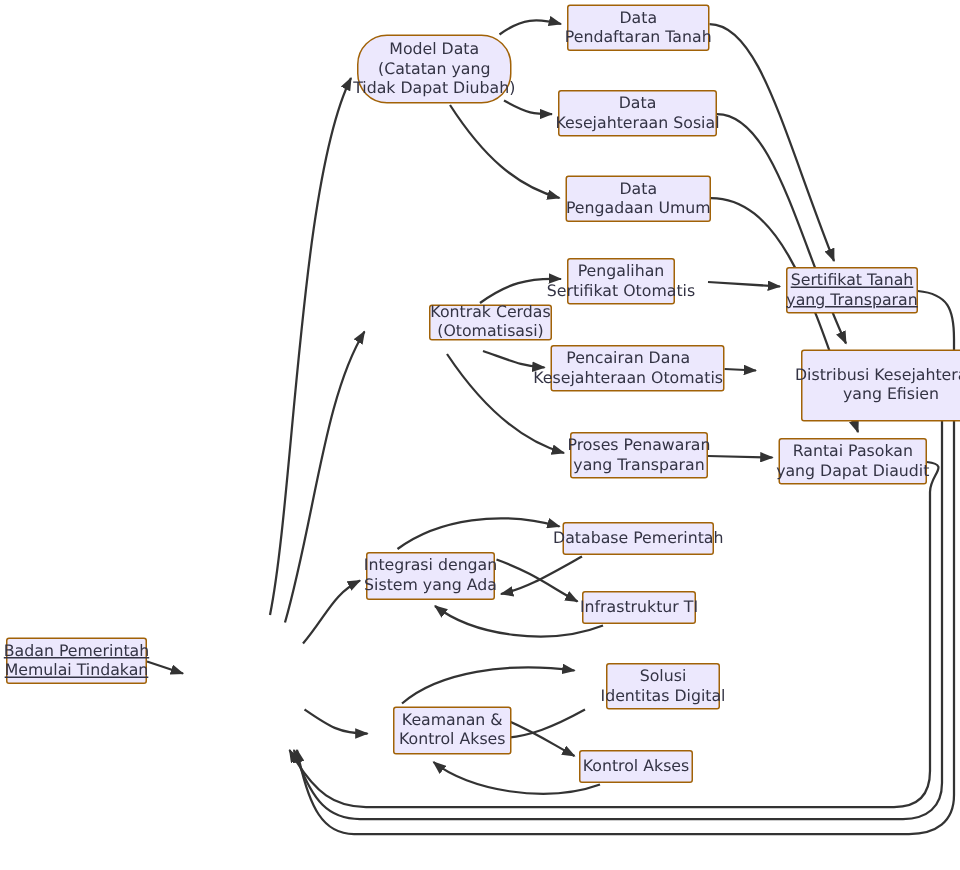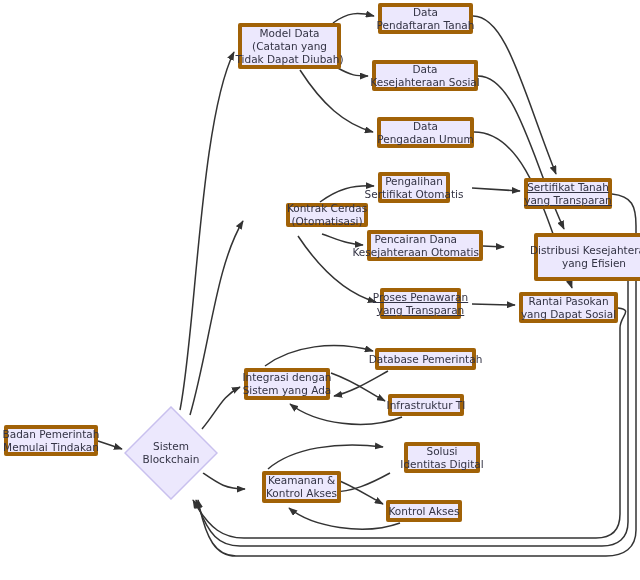--- a/index.html
+++ b/index.html
@@ -21,21 +21,21 @@
     position: absolute;
     left: 0;
     top: 0;
     width: 640px;
     height: 580px;
   }
   .node {
     position: absolute;
     box-sizing: border-box;
     background: #ECE8FD;
-    border: 4px solid #a16207;
+    border: 1px solid #a16207;
     border-radius: 2px;
     color: #333344;
     font-size: 10.5px;
     line-height: 13px;
     text-align: center;
     display: flex;
     align-items: center;
     justify-content: center;
     white-space: pre;
     z-index: 3;
@@ -118,34 +118,27 @@
       <path d="M472,188 L520,191"></path>
       <path d="M483,246 L504,247"></path>
       <path d="M472,304 L515,305"></path>
 
       <path d="M612,194 C632,196 636,206 636,226 L636,530 C636,548 624,556 606,556 L236,556 C216,556 206,540 198,500"></path>
       <path d="M628,249 C640,252 628,258 628,272 L628,522 C628,538 618,546 602,546 L240,546 C220,546 208,536 196,500"></path>
       <path d="M618,308 C634,310 620,316 620,328 L620,514 C620,530 612,538 596,538 L244,538 C224,538 210,530 193,500"></path>
     </g>
   </svg>
 
-  <div class="node" style="left:4px; top:425px; width:94px; height:31px;">
+  <div class="node" style="left:4px; top:425px; width:94px; height:31px;text-decoration:underline;">
     <span class="node-label">Badan Pemerintah
 Memulai Tindakan</span>
   </div>
 
-  <div class="diamond-wrap" style="left:124px; top:406px; width:94px; height:94px;">
-    <svg class="diamond-shape" viewBox="0 0 94 94" xmlns="http://www.w3.org/2000/svg">
-      <polygon points="47,1 93,47 47,93 1,47" fill="#ECE8FD" stroke="#C9C0EE" stroke-width="1.5"></polygon>
-    </svg>
-    <div class="diamond-text">Sistem
-Blockchain</div>
-  </div>
-
-  <div class="node" style="left:238px; top:23px; width:103px; height:46px;">
+
+  <div class="node" style="left:238px; top:23px; width:103px; height:46px;border-radius:20px;">
     <span class="node-label">Model Data
 (Catatan yang
 Tidak Dapat Diubah)</span>
   </div>
 
   <div class="node" style="left:246px; top:203px; width:82px; height:24px;margin-left:40px;">
     <span class="node-label">Kontrak Cerdas
 (Otomatisasi)</span>
   </div>
 
@@ -177,21 +170,21 @@
   <div class="node" style="left:378px; top:172px; width:72px; height:31px;">
     <span class="node-label">Pengalihan
 Sertifikat Otomatis</span>
   </div>
 
   <div class="node" style="left:367px; top:230px; width:116px; height:31px;justify-content:flex-end;">
     <span class="node-label">Pencairan Dana
 Kesejahteraan Otomatis</span>
   </div>
 
-  <div class="node" style="left:380px; top:288px; width:81px; height:31px;text-decoration:underline;">
+  <div class="node" style="left:380px; top:288px; width:92px; height:31px;">
     <span class="node-label">Proses Penawaran
 yang Transparan</span>
   </div>
 
   <div class="node" style="left:375px; top:348px; width:101px; height:22px;">
     <span class="node-label">Database Pemerintah</span>
   </div>
 
   <div class="node" style="left:388px; top:394px; width:76px; height:22px;">
     <span class="node-label">Infrastruktur TI</span>
@@ -211,16 +204,16 @@
 yang Transparan</span>
   </div>
 
   <div class="node" style="left:508px; top:233px; width:120px; height:48px;margin-left:26px;">
     <span class="node-label">Distribusi Kesejahteraan
 yang Efisien</span>
   </div>
 
   <div class="node" style="left:519px; top:292px; width:99px; height:31px;">
     <span class="node-label">Rantai Pasokan
-yang Dapat Sosial</span>
+yang Dapat Diaudit</span>
   </div>
 
 </div>
 
 </body></html>

